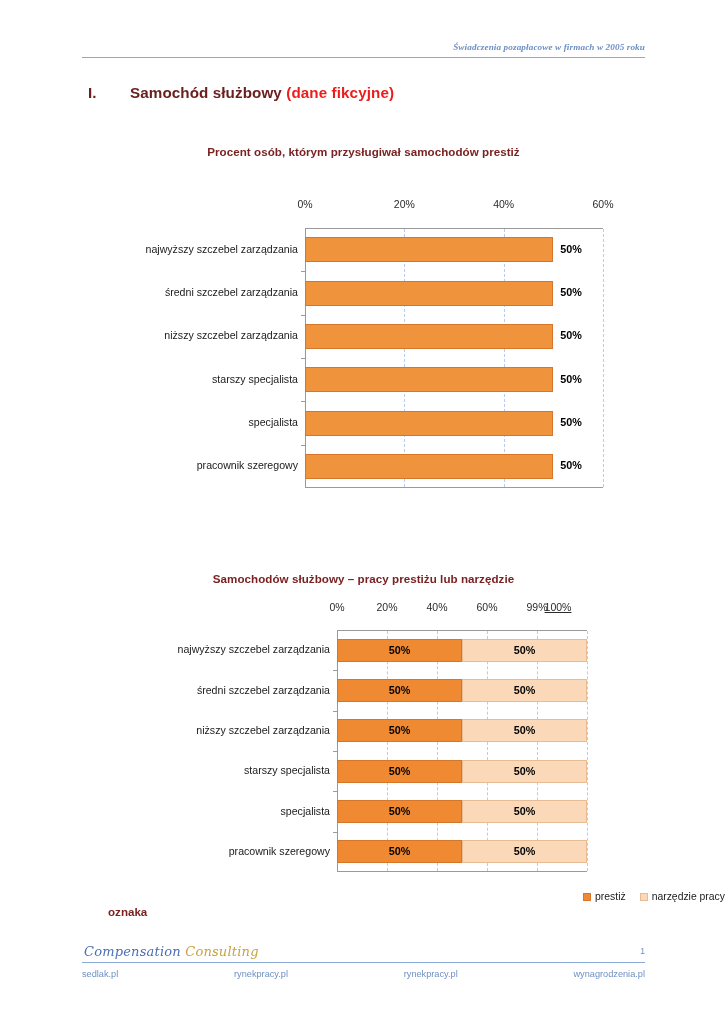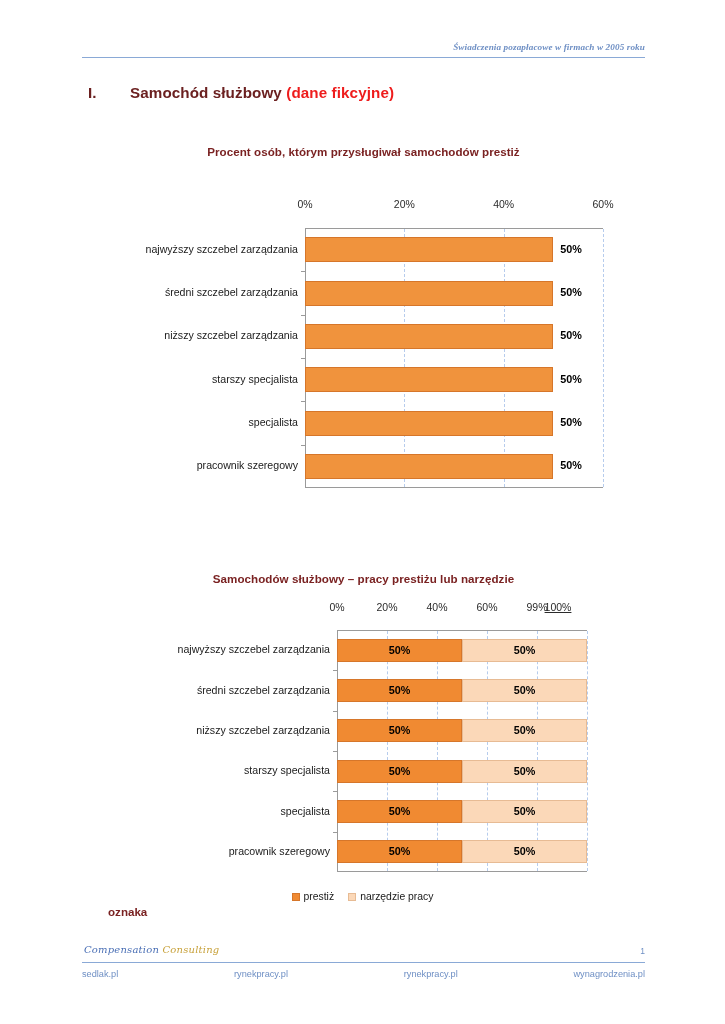--- a/index.html
+++ b/index.html
@@ -187,21 +187,21 @@
     top: 962px;
     width: 563px;
     border-bottom: 1.1px solid #8aa9d6;
   }
   .footer-logo {
     position: absolute;
     left: 84px;
     top: 944px;
     font-family: "DejaVu Serif", serif;
     font-style: italic;
-    font-size: 10px;
+    font-size: 13px;
     letter-spacing: .2px;
     white-space: nowrap;
   }
   .logo-a { color: #4a6fb5; }
   .logo-b { color: #c8a23c; }
   .page-number {
     position: absolute;
     right: 80px;
     top: 946px;
     font-size: 8.5px;
@@ -311,21 +311,21 @@
       <div class="seg-b" style="left: 462px; top: 679px; width: 125px; height: 23px;"><span class="seg-text">50%</span></div>
       <div class="seg-a" style="left: 337px; top: 719.333px; width: 125px; height: 23px;"><span class="seg-text">50%</span></div>
       <div class="seg-b" style="left: 462px; top: 719.333px; width: 125px; height: 23px;"><span class="seg-text">50%</span></div>
       <div class="seg-a" style="left: 337px; top: 759.667px; width: 125px; height: 23px;"><span class="seg-text">50%</span></div>
       <div class="seg-b" style="left: 462px; top: 759.667px; width: 125px; height: 23px;"><span class="seg-text">50%</span></div>
       <div class="seg-a" style="left: 337px; top: 800px; width: 125px; height: 23px;"><span class="seg-text">50%</span></div>
       <div class="seg-b" style="left: 462px; top: 800px; width: 125px; height: 23px;"><span class="seg-text">50%</span></div>
       <div class="seg-a" style="left: 337px; top: 840.333px; width: 125px; height: 23px;"><span class="seg-text">50%</span></div>
       <div class="seg-b" style="left: 462px; top: 840.333px; width: 125px; height: 23px;"><span class="seg-text">50%</span></div>
     </div>
-  <div class="legend" id="chart2-legend" style="left:0; top:891px; width:725px; justify-content:center;">
+  <div class="legend" id="chart2-legend" style="left:0; top:891px; width:725px; justify-content:flex-end;">
       <div class="legend-item">
         <span class="legend-swatch sw-a"></span>
         <span>prestiż</span>
       </div>
       <div class="legend-item">
         <span class="legend-swatch sw-b"></span>
         <span>narzędzie pracy</span>
       </div>
     </div>
 </div>

